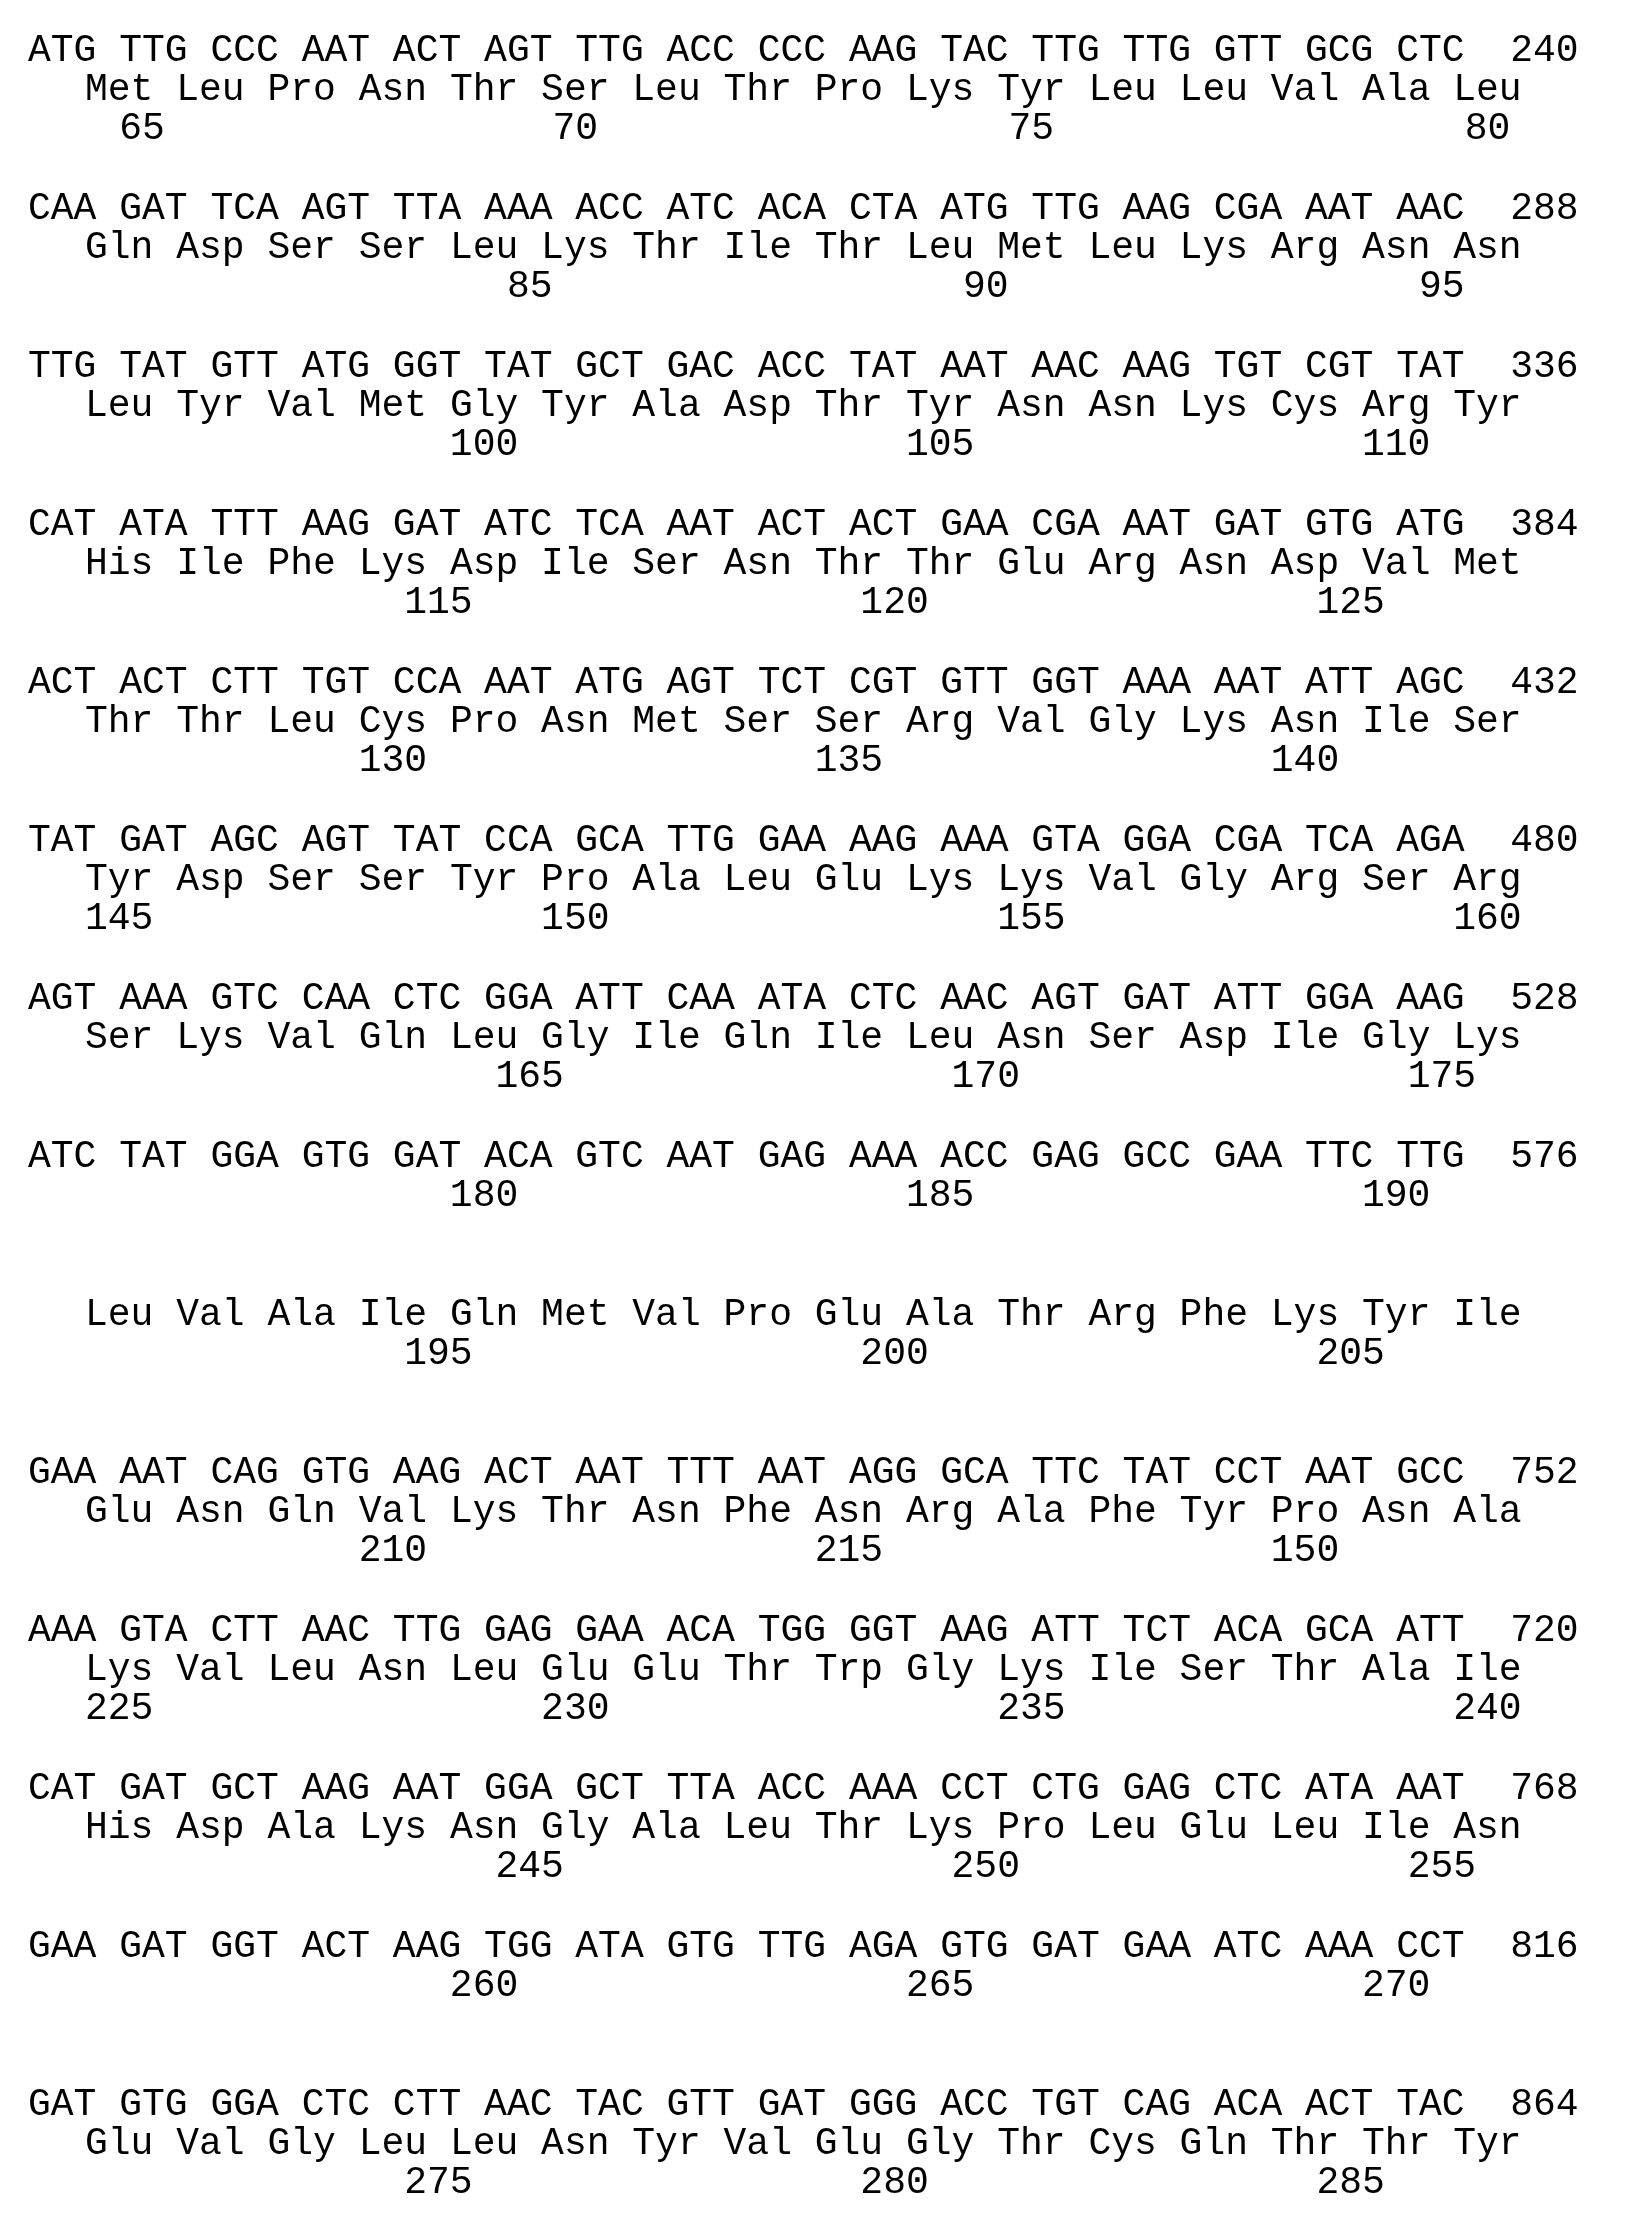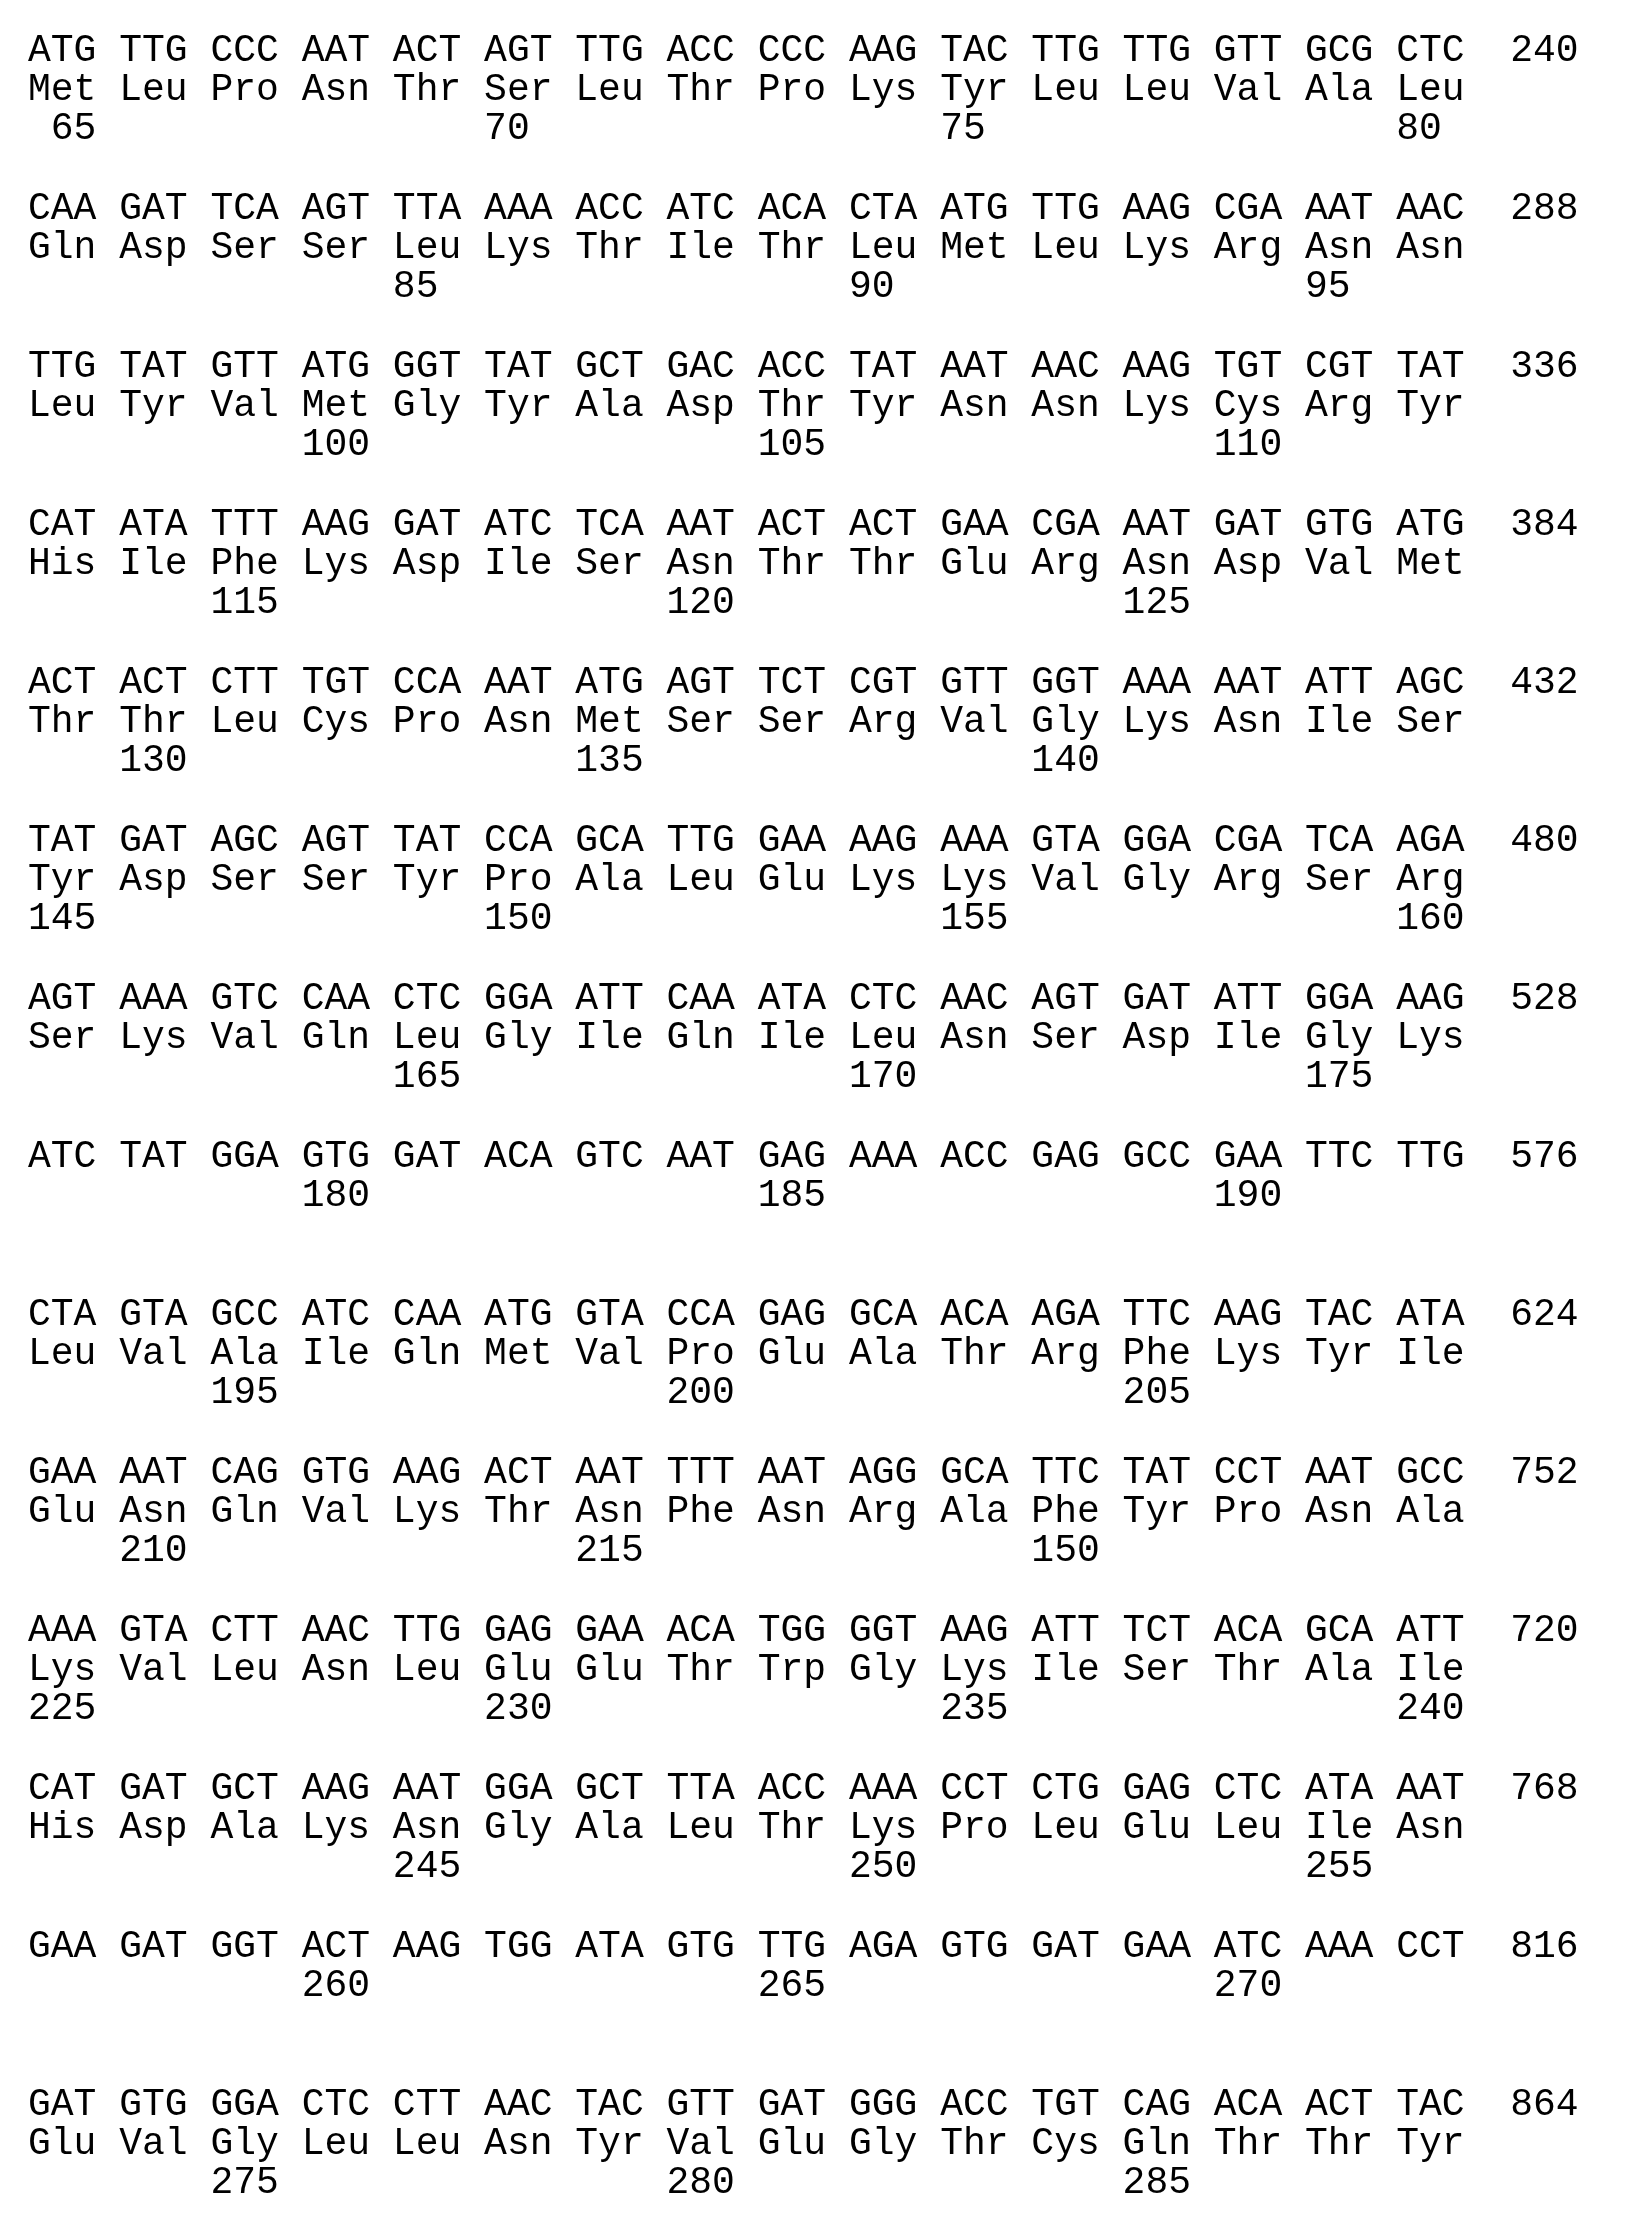--- a/index.html
+++ b/index.html
@@ -1,18 +1,18 @@
 <!DOCTYPE html>
 <html style="font-size:14px"><head>
 <meta charset="utf-8">
 <style>
   html, body { margin:0; padding:0; background:#ffffff; }
   body { width:1649px; height:2222px; position:relative; overflow:hidden; color:#000; }
   .page { position:absolute; left:28px; top:31px; }
-  .block { position:relative; height:158px; }
+  .block { position:relative; height:158px;text-align:center; }
   .line {
     font-family: "Liberation Mono", "DejaVu Sans Mono", monospace;
     font-size: 38px;
     line-height: 39px;
     white-space: pre;
     letter-spacing: 0px;
   }
   .codons { font-weight: normal; }
   .aa { }
   .nums { }
@@ -54,21 +54,20 @@
   <div class="block">
     <div class="line codons"><span>AGT AAA GTC CAA CTC GGA ATT CAA ATA CTC AAC AGT GAT ATT GGA AAG</span>  <span>528</span></div>
     <div class="line aa">Ser Lys Val Gln Leu Gly Ile Gln Ile Leu Asn Ser Asp Ile Gly Lys</div>
     <div class="line nums">                165                 170                 175</div>
   </div>
   <div class="block">
     <div class="line codons"><span>ATC TAT GGA GTG GAT ACA GTC AAT GAG AAA ACC GAG GCC GAA TTC TTG</span>  <span>576</span></div>
     <div class="line nums">            180                 185                 190</div>
   </div>
   <div class="block">
-    <div class="line codons"><span>CTA GTA GCC ATC CAA ATG GTA CCA GAG GCA ACA AGA TTC AAG TAC ATA</span>  <span>624</span></div>
     <div class="line aa">Leu Val Ala Ile Gln Met Val Pro Glu Ala Thr Arg Phe Lys Tyr Ile</div>
     <div class="line nums">        195                 200                 205</div>
   </div>
   <div class="block">
     <div class="line codons"><span>GAA AAT CAG GTG AAG ACT AAT TTT AAT AGG GCA TTC TAT CCT AAT GCC</span>  <span>752</span></div>
     <div class="line aa">Glu Asn Gln Val Lys Thr Asn Phe Asn Arg Ala Phe Tyr Pro Asn Ala</div>
     <div class="line nums">    210                 215                 150</div>
   </div>
   <div class="block">
     <div class="line codons"><span>AAA GTA CTT AAC TTG GAG GAA ACA TGG GGT AAG ATT TCT ACA GCA ATT</span>  <span>720</span></div>

